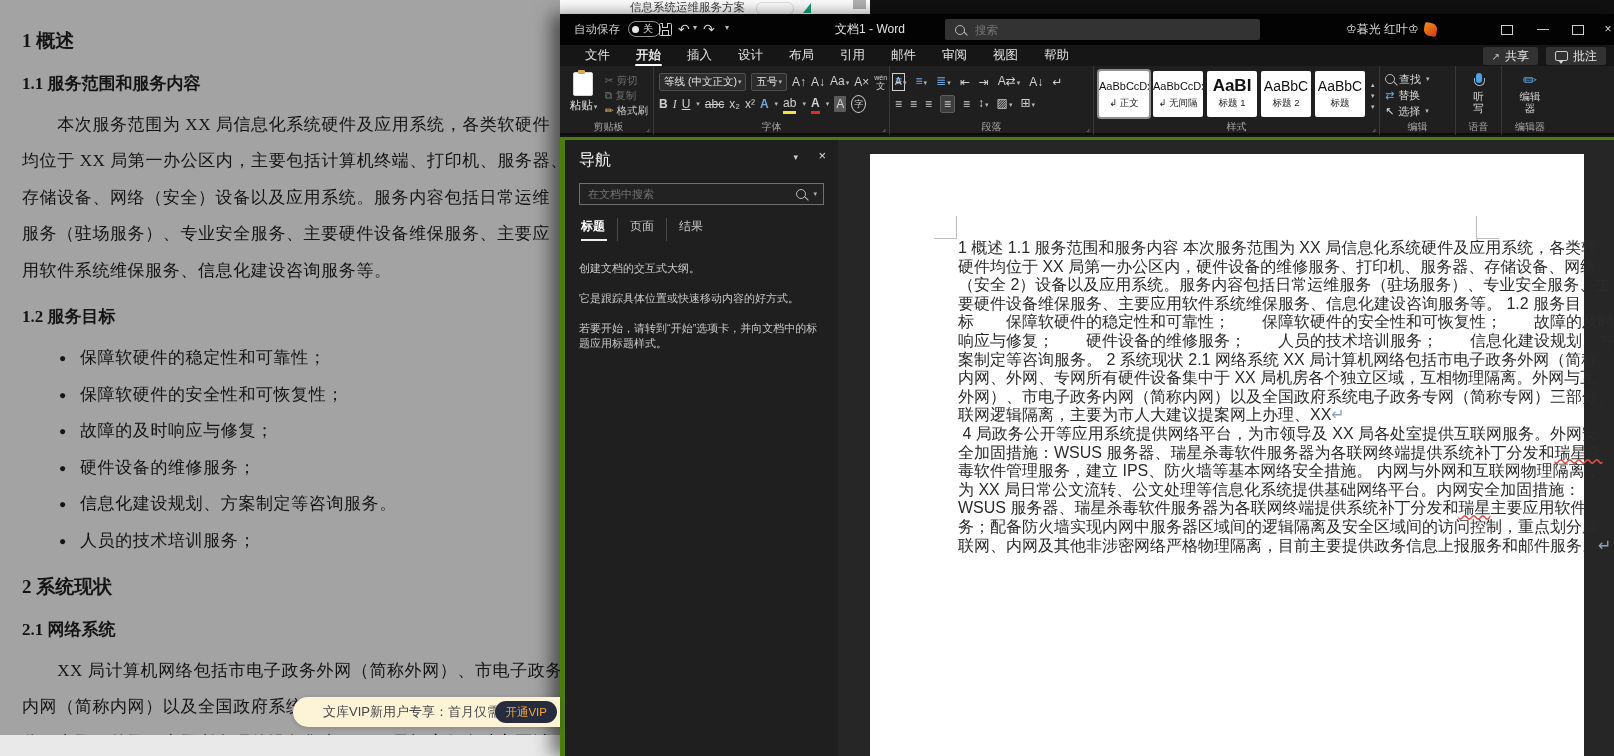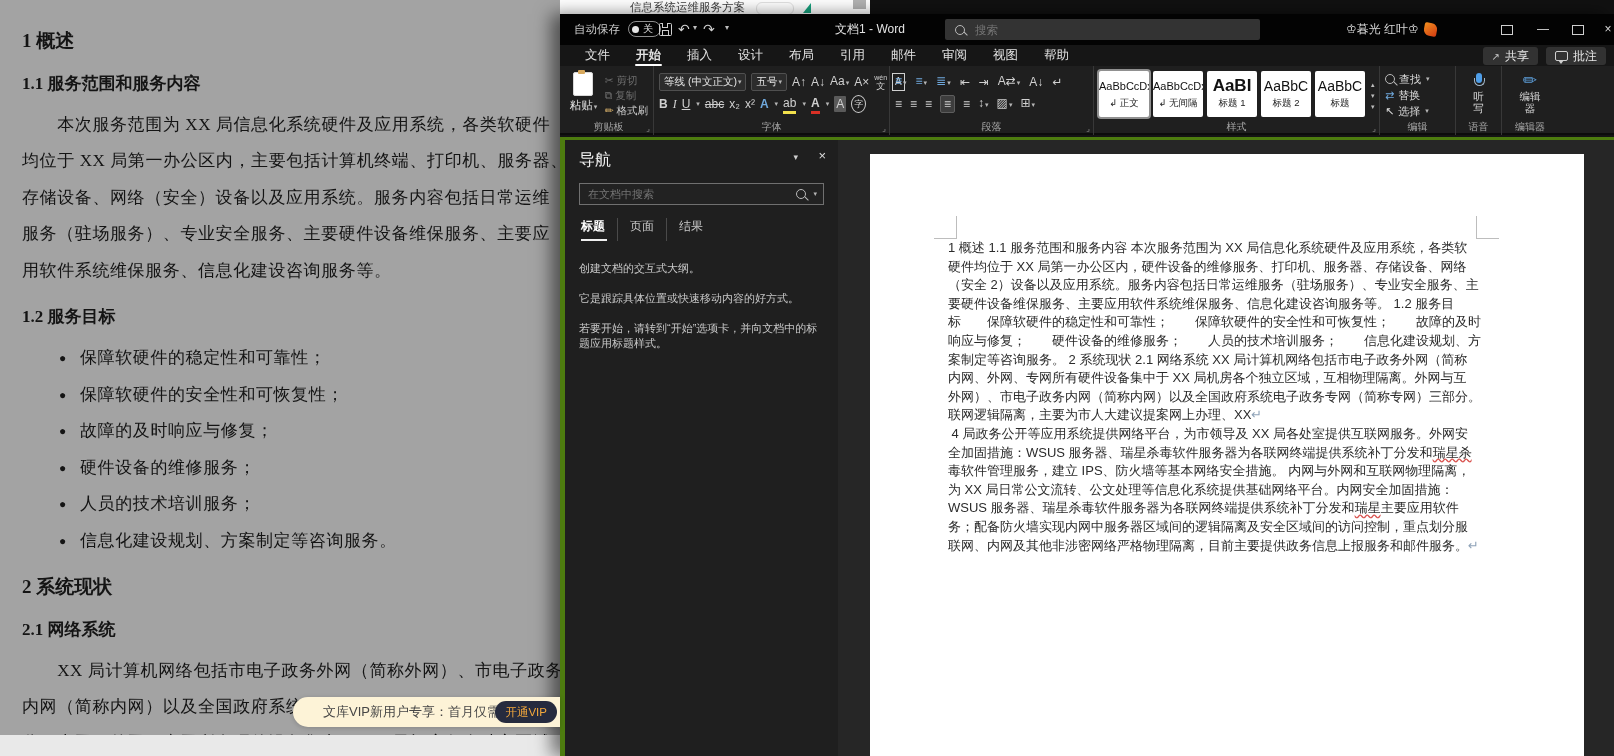--- a/index.html
+++ b/index.html
@@ -132,21 +132,21 @@
   .ntab:last-child{border-right:none;}
   .ntab.active{color:#fff;font-weight:700;}
   .ntab.active::after{content:"";position:absolute;left:2px;width:26px;bottom:0;height:2.5px;background:#f0f0f0;}
   .nav-hints{margin-top:20px;}
   .nav-hint{font-size:11px;color:#c9c9c9;line-height:15px;margin-bottom:15px;}
   
   .canvas{position:absolute;left:278px;top:3px;right:0;bottom:0;background:#262626;overflow:hidden;}
   .page{position:absolute;left:32px;top:14px;width:714px;height:640px;background:#fff;}
   .mark-tl{position:absolute;left:64px;top:62px;width:22px;height:22px;border-right:1px solid #bdbdbd;border-bottom:1px solid #bdbdbd;}
   .mark-tr{position:absolute;left:606px;top:62px;width:22px;height:22px;border-left:1px solid #bdbdbd;border-bottom:1px solid #bdbdbd;}
-  .wdoc{position:absolute;left:78px;top:85px;width:530px;color:#2b2b2b;font-size:13px;line-height:18.6px;}
+  .wdoc{position:absolute;left:88px;top:85px;width:530px;color:#2b2b2b;font-size:16px;line-height:18.6px;}
   .wline{white-space:pre;}
   .u-blue{text-decoration-color:#6f9fd8;}
   .u-red{text-decoration:underline;text-decoration-style:wavy;text-decoration-color:#d9534f;}
   .pmark{color:#8fa3b8;}
 </style>
 </head>
 <body>
 
 <div class="bg-strip">
   <span class="doc-tab">信息系统运维服务方案</span>
@@ -164,22 +164,22 @@
       <div class="ld ld-p">　　本次服务范围为 XX 局信息化系统硬件及应用系统，各类软硬件</div>
       <div class="ld ld-p">均位于 XX 局第一办公区内，主要包括计算机终端、打印机、服务器、</div>
       <div class="ld ld-p">存储设备、网络（安全）设备以及应用系统。服务内容包括日常运维</div>
       <div class="ld ld-p">服务（驻场服务）、专业安全服务、主要硬件设备维保服务、主要应</div>
       <div class="ld ld-p">用软件系统维保服务、信息化建设咨询服务等。</div>
       <div class="ld ld-h2">1.2 服务目标</div>
       <div class="ld ld-bullet">保障软硬件的稳定性和可靠性；</div>
       <div class="ld ld-bullet">保障软硬件的安全性和可恢复性；</div>
       <div class="ld ld-bullet">故障的及时响应与修复；</div>
       <div class="ld ld-bullet">硬件设备的维修服务；</div>
+      <div class="ld ld-bullet">信息化建设规划、方案制定等咨询服务。</div>
       <div class="ld ld-bullet">人员的技术培训服务；</div>
-      <div class="ld ld-bullet">信息化建设规划、方案制定等咨询服务。</div>
       <div class="ld ld-h1">2 系统现状</div>
       <div class="ld ld-h2">2.1 网络系统</div>
       <div class="ld ld-p">　　XX 局计算机网络包括市电子政务外网（简称外网）、市电子政务</div>
       <div class="ld ld-p">内网（简称内网）以及全国政府系统电子政务专网（简称专网）三部</div>
       <div class="ld ld-p">分。内网、外网、专网所有硬件设备集中于 XX 局机房各个独立区域</div>
     </div>
   <div class="left-bottom-strip"></div>
 </div>
 
 <div class="vip-banner">

